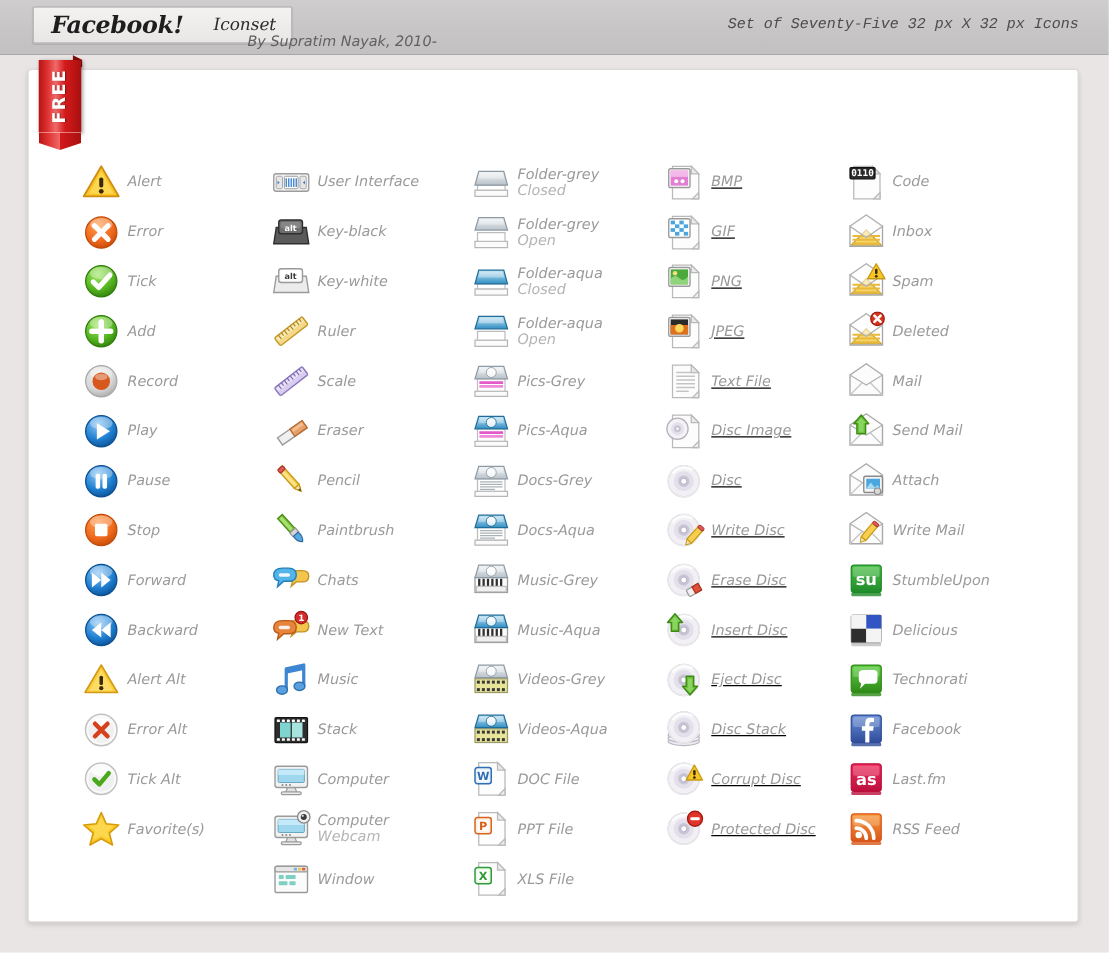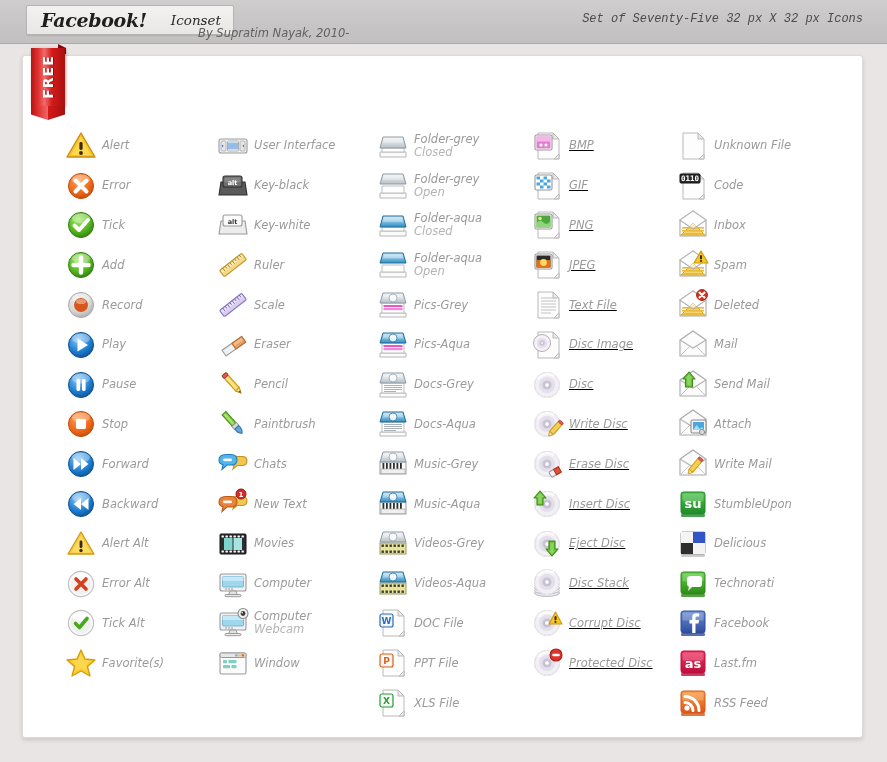--- a/index.html
+++ b/index.html
@@ -560,40 +560,51 @@
             <rect x="6" y="12.5" width="9" height="2.8" rx="1.3" fill="#ffffff" opacity=".9"></rect>
             <circle cx="24" cy="6" r="5" fill="#d42b2b" stroke="#9c1414" stroke-width="1"></circle>
             <text x="24" y="8.6" font-family="DejaVu Sans,sans-serif" font-size="7" font-weight="bold" fill="#ffffff" text-anchor="middle">1</text>
           </svg>
         </div>
         <div class="icon-label"><span>New Text</span></div>
       </div>
       <div class="icon-row">
         <div class="icon-cell">
           <svg width="32" height="32" viewBox="0 0 32 32">
+            <path d="M12 24 V7 L26 4 V21" fill="none" stroke="#3f86d2" stroke-width="2.6" stroke-linejoin="round"></path>
+            <path d="M12 7 L26 4 V8 L12 11 Z" fill="#3f86d2"></path>
+            <ellipse cx="8.6" cy="24" rx="4.4" ry="3.4" fill="#5aa0e0" stroke="#2d6fa8" stroke-width="1"></ellipse>
+            <ellipse cx="22.6" cy="21" rx="4.4" ry="3.4" fill="#5aa0e0" stroke="#2d6fa8" stroke-width="1"></ellipse>
+          </svg>
+        </div>
+        <div class="icon-label"><span>Music</span></div>
+      </div>
+      <div class="icon-row">
+        <div class="icon-cell">
+          <svg width="32" height="32" viewBox="0 0 32 32">
             <rect x="3" y="6" width="26" height="20" rx="1" fill="#2e2e2e" stroke="#141414" stroke-width="1"></rect>
             <rect x="7" y="10" width="8.5" height="12" fill="#7fd4cf"></rect>
             <rect x="16.5" y="10" width="8.5" height="12" fill="#a7e4df"></rect>
             <g fill="#ffffff">
               <rect x="4.5" y="7.5" width="2.4" height="2" rx=".4"></rect>
               <rect x="8.5" y="7.5" width="2.4" height="2" rx=".4"></rect>
               <rect x="12.5" y="7.5" width="2.4" height="2" rx=".4"></rect>
               <rect x="16.5" y="7.5" width="2.4" height="2" rx=".4"></rect>
               <rect x="20.5" y="7.5" width="2.4" height="2" rx=".4"></rect>
               <rect x="24.5" y="7.5" width="2.4" height="2" rx=".4"></rect>
               <rect x="4.5" y="22.5" width="2.4" height="2" rx=".4"></rect>
               <rect x="8.5" y="22.5" width="2.4" height="2" rx=".4"></rect>
               <rect x="12.5" y="22.5" width="2.4" height="2" rx=".4"></rect>
               <rect x="16.5" y="22.5" width="2.4" height="2" rx=".4"></rect>
               <rect x="20.5" y="22.5" width="2.4" height="2" rx=".4"></rect>
               <rect x="24.5" y="22.5" width="2.4" height="2" rx=".4"></rect>
             </g>
           </svg>
         </div>
-        <div class="icon-label"><span>Movies</span></div>
+        <div class="icon-label"><span>Stack</span></div>
       </div>
       <div class="icon-row">
         <div class="icon-cell">
           <svg width="32" height="32" viewBox="0 0 32 32">
             <rect x="3" y="6" width="26" height="17" rx="2" fill="#f2f2f2" stroke="#9a9a9a" stroke-width="1.1"></rect>
             <rect x="5.5" y="8.5" width="21" height="10.5" rx="1" fill="#9fd8ee" stroke="#6aa8c4" stroke-width=".8"></rect>
             <path d="M5.5 8.5 H26.5 V13 H5.5 Z" fill="#cdeefa" opacity=".8"></path>
             <circle cx="9" cy="21" r=".8" fill="#888"></circle>
             <circle cx="12" cy="21" r=".8" fill="#888"></circle>
             <circle cx="15" cy="21" r=".8" fill="#888"></circle>
@@ -1158,30 +1169,20 @@
         <div class="icon-label"><span>Protected Disc</span></div>
       </div>
     </div>
     <div class="col col-5">
       <div class="icon-row">
         <div class="icon-cell">
           <svg width="32" height="32" viewBox="0 0 32 32">
             <path d="M6 3 H21 L27 9 V29 H6 Z" fill="#fdfdfd" stroke="#b9b9b9" stroke-width="1"></path>
             <path d="M21 3 L27 9 H21 Z" fill="#eaeaea" stroke="#b9b9b9" stroke-width="1"></path>
             <path d="M27 24 L22 29 H27 Z" fill="#eeeeee" stroke="#b9b9b9" stroke-width="1"></path>
-          </svg>
-        </div>
-        <div class="icon-label"><span>Unknown File</span></div>
-      </div>
-      <div class="icon-row">
-        <div class="icon-cell">
-          <svg width="32" height="32" viewBox="0 0 32 32">
-            <path d="M6 3 H21 L27 9 V29 H6 Z" fill="#fdfdfd" stroke="#b9b9b9" stroke-width="1"></path>
-            <path d="M21 3 L27 9 H21 Z" fill="#eaeaea" stroke="#b9b9b9" stroke-width="1"></path>
-            <path d="M27 24 L22 29 H27 Z" fill="#eeeeee" stroke="#b9b9b9" stroke-width="1"></path>
             <rect x="3" y="4" width="20" height="9" rx="1" fill="#2b2b2b" stroke="#111" stroke-width="1"></rect>
             <text x="13" y="11" font-family="DejaVu Sans Mono,monospace" font-size="7.5" font-weight="bold" fill="#ffffff" text-anchor="middle">0110</text>
           </svg>
         </div>
         <div class="icon-label"><span>Code</span></div>
       </div>
       <div class="icon-row">
         <div class="icon-cell">
           <svg width="32" height="32" viewBox="0 0 32 32">
             <path d="M4 26 H28 L16 14 Z" fill="#f6d56a" stroke="#c9a22c" stroke-width="1"></path>

